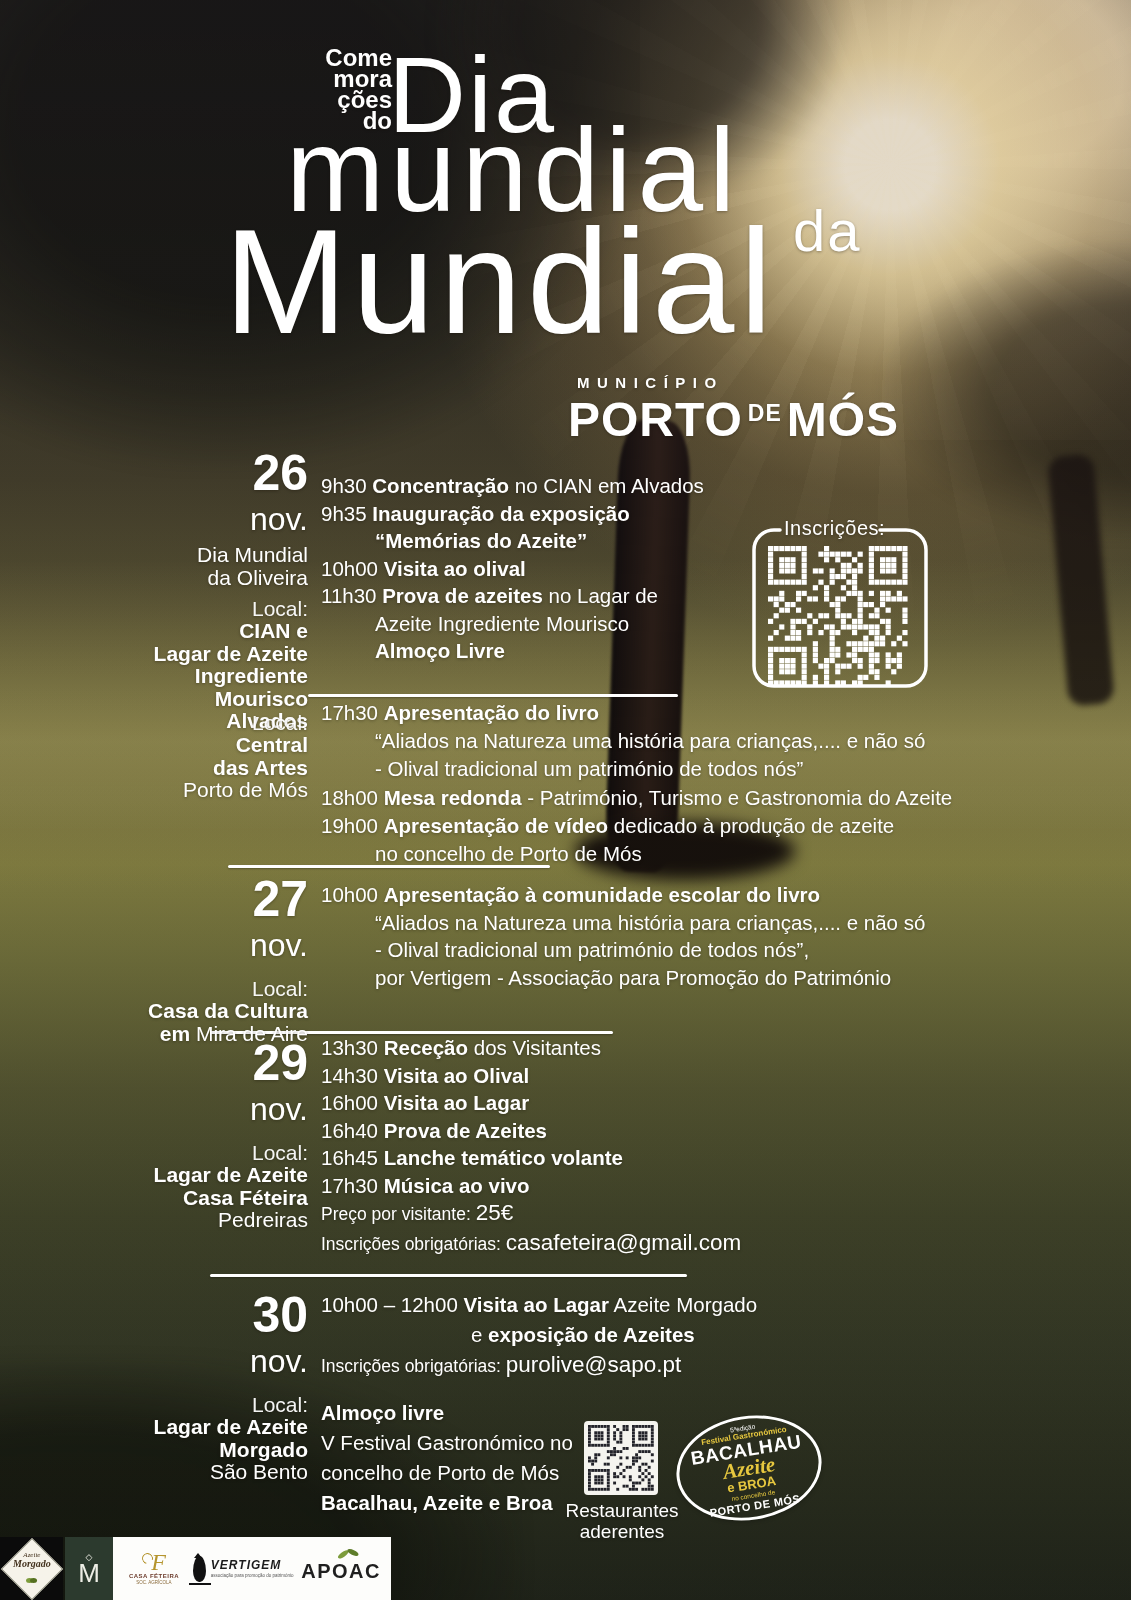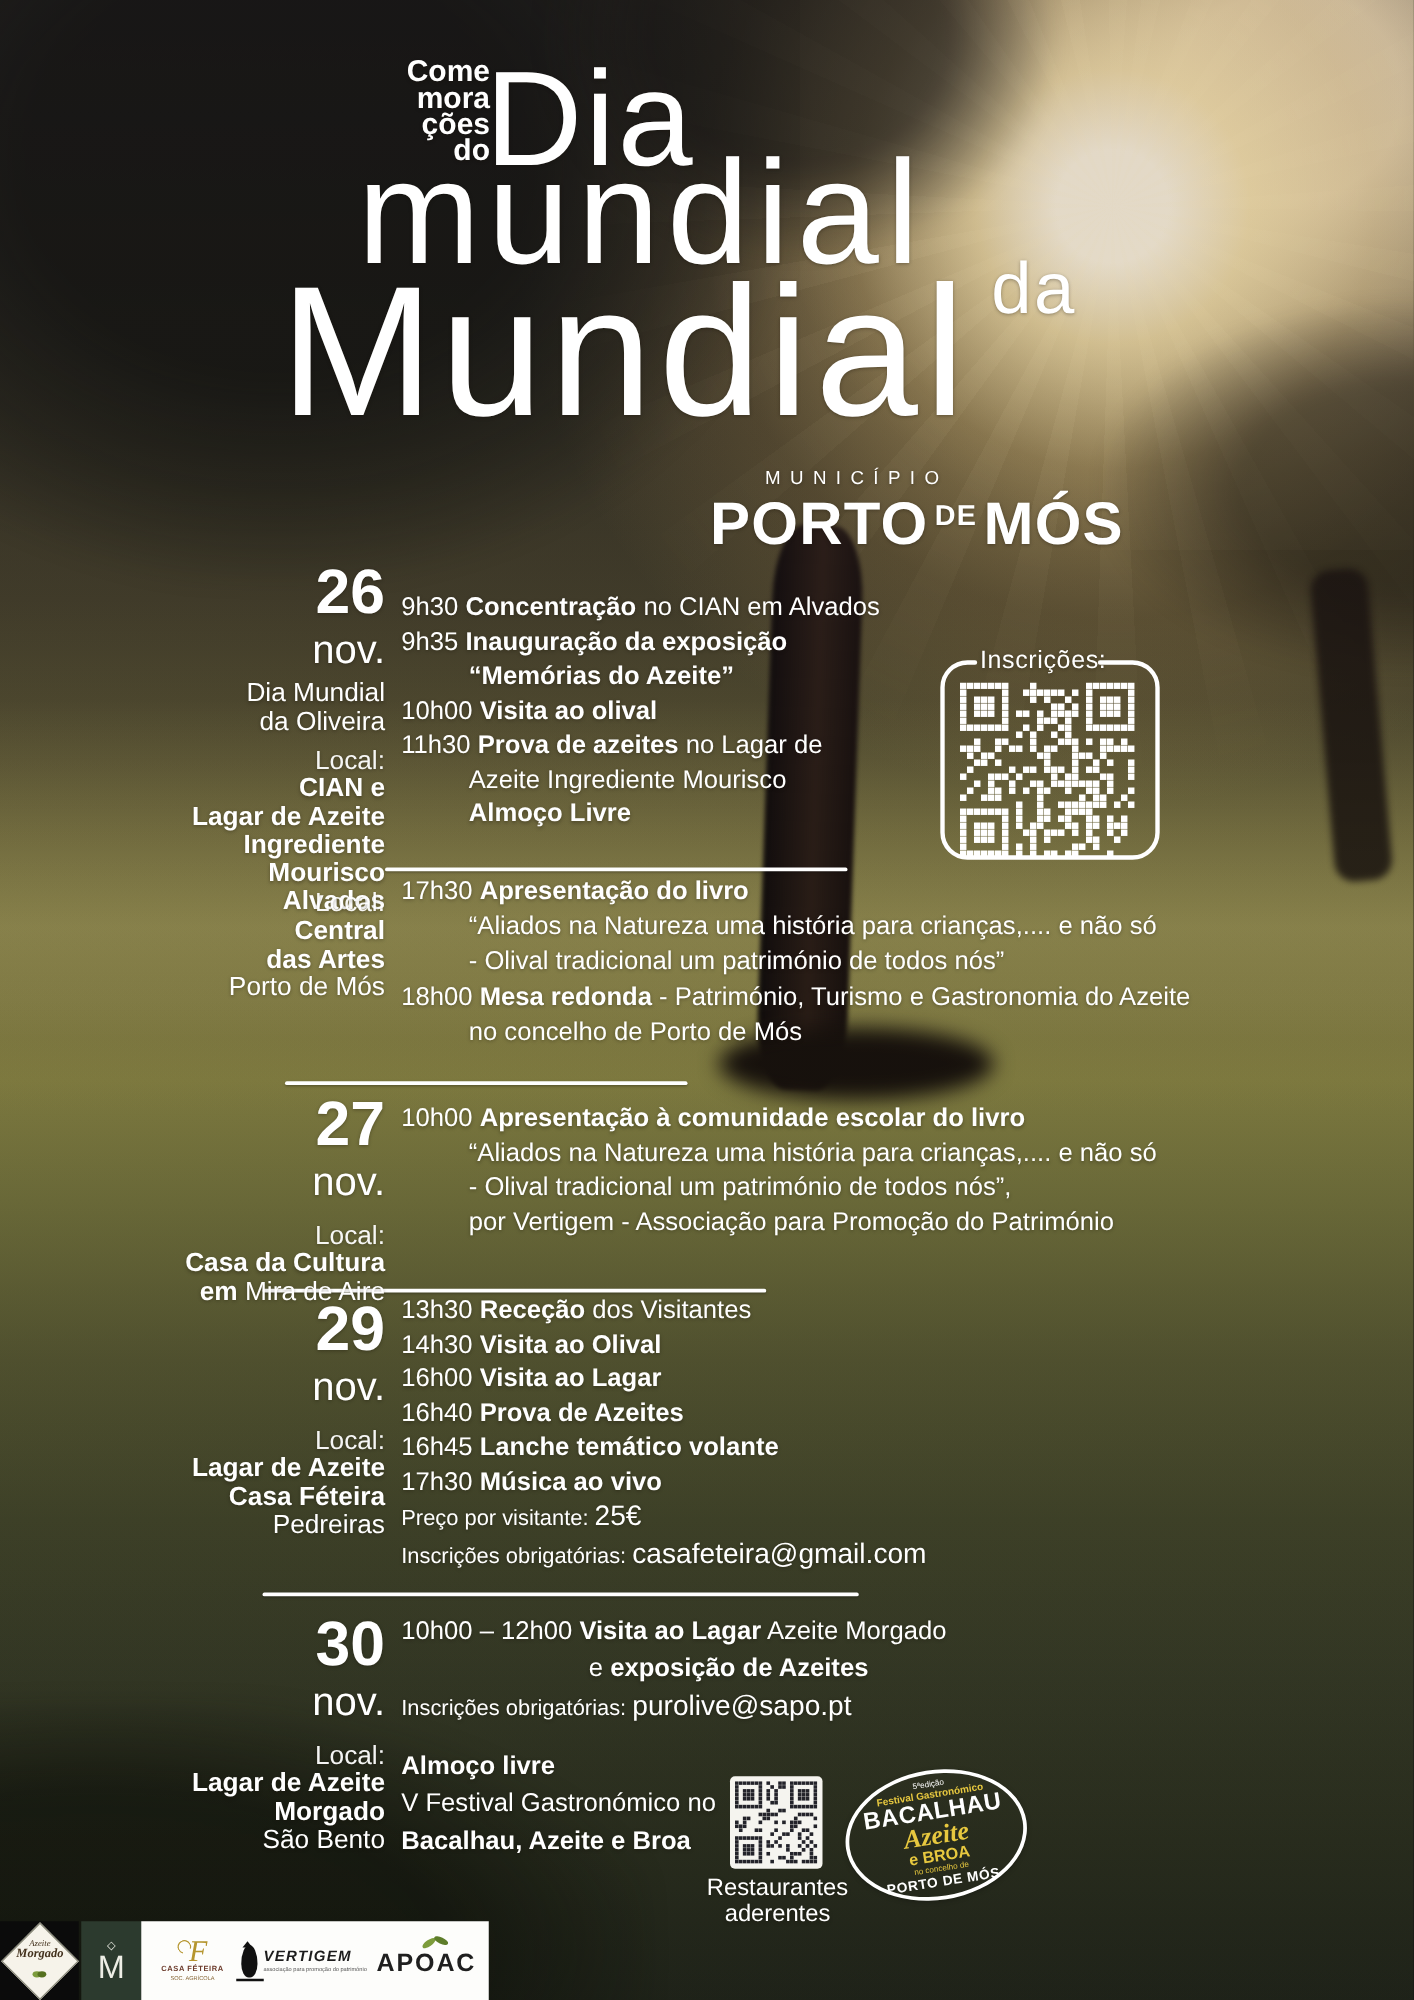--- a/index.html
+++ b/index.html
@@ -37,21 +37,21 @@
   .bg-vig{left:-160px;top:1360px;width:680px;height:340px;
     background:radial-gradient(ellipse at 35% 60%, rgba(8,10,5,.55) 0 45%, transparent 75%);filter:blur(8px);}
   .bg-tint{inset:0;background:linear-gradient(180deg, rgba(82,52,92,.16), rgba(55,38,66,.10) 40%, rgba(30,30,42,.06) 75%, rgba(20,22,16,.12));}
   
   .t{white-space:pre;text-shadow:0 1px 3px rgba(20,15,5,.35);}
   .kicker{left:252px;top:47px;width:140px;text-align:right;font-weight:bold;font-size:24px;line-height:21px;}
   .title-dia{left:388px;top:41px;font-size:108px;line-height:1;letter-spacing:2px;}
   .title-mundial{left:286px;top:111px;font-size:118px;line-height:1;letter-spacing:6px;}
   .title-da{left:793px;top:202px;font-size:58px;line-height:1;letter-spacing:2px;}
   .title-oliveira{left:224px;top:208px;font-size:148px;line-height:1;letter-spacing:5px;font-weight:500;}
-  .municipio-label{left:577px;top:374px;font-size:15px;letter-spacing:7.5px;font-weight:normal;margin-left:35px;}
+  .municipio-label{left:577px;top:374px;font-size:15px;letter-spacing:7.5px;font-weight:bold;}
   .municipio-name{left:568px;top:392px;font-size:48px;font-weight:bold;letter-spacing:1px;}
   .municipio-name .de{font-size:23px;position:relative;top:-15px;margin:0 5px;}
   
   .date-col{left:40px;width:268px;text-align:right;}
   .content-col{left:321px;width:806px;}
   .day{font-size:50px;font-weight:bold;line-height:46px;}
   .month{font-size:32px;line-height:47px;}
   .note{font-size:21px;line-height:23px;}
   .local{font-size:21px;line-height:22px;margin-top:9px;opacity:.95;}
   .loc-line{font-size:21px;line-height:22.5px;}
@@ -484,20 +484,21 @@
       <div class="local t">Local:</div>
       <div class="loc-line t"><span class="b">Central</span></div>
       <div class="loc-line t"><span class="b">das Artes</span></div>
       <div class="loc-line t"><span>Porto de Mós</span></div>
     </div>
   <div class="abs content-col blk26b-content">
       <div class="cline"><span>17h30 </span><span class="b">Apresentação do livro</span></div>
       <div class="cline ind"><span>“Aliados na Natureza uma história para crianças,.... e não só</span></div>
       <div class="cline ind"><span>- Olival tradicional um património de todos nós”</span></div>
       <div class="cline"><span>18h00 </span><span class="b">Mesa redonda</span><span> - Património, Turismo e Gastronomia do Azeite</span></div>
+      <div class="cline"><span>19h00 </span><span class="b">Apresentação de vídeo</span><span> dedicado à produção de azeite</span></div>
       <div class="cline ind"><span>no concelho de Porto de Mós</span></div>
     </div>
   <div class="abs date-col blk27-date">
       <div class="day t">27</div>
       <div class="month t">nov.</div>
       <div class="local t">Local:</div>
       <div class="loc-line t"><span class="b">Casa da Cultura</span></div>
       <div class="loc-line t"><span class="b">em </span><span>Mira de Aire</span></div>
     </div>
   <div class="abs content-col blk27-content">
@@ -531,20 +532,21 @@
       <div class="loc-line t"><span class="b">Lagar de Azeite</span></div>
       <div class="loc-line t"><span class="b">Morgado</span></div>
       <div class="loc-line t"><span>São Bento</span></div>
     </div>
   <div class="abs content-col blk30-content">
       <div class="cline"><span>10h00 – 12h00 </span><span class="b">Visita ao Lagar</span><span> Azeite Morgado</span></div>
       <div class="cline ind2"><span>e </span><span class="b">exposição de Azeites</span></div>
       <div class="cline"><span class="sm">Inscrições obrigatórias: </span><span class="lg">purolive@sapo.pt</span></div>
       <div class="cline gap"><span class="b">Almoço livre</span></div>
       <div class="cline"><span>V Festival Gastronómico no</span></div>
+      <div class="cline"><span>concelho de Porto de Mós</span></div>
       <div class="cline"><span class="b">Bacalhau, Azeite e Broa</span></div>
     </div>
 
   <div class="abs qr-small-wrap">
       <div class="qr-small" style="width:100%;height:100%;">
         <svg viewBox="0 0 21 21" xmlns="http://www.w3.org/2000/svg">
           <rect x="8" y="0" width="0.92" height="0.92" fill="#23232a"></rect>
           <rect x="11" y="0" width="0.92" height="0.92" fill="#23232a"></rect>
           <rect x="12" y="0" width="0.92" height="0.92" fill="#23232a"></rect>
           <rect x="9" y="1" width="0.92" height="0.92" fill="#23232a"></rect>

